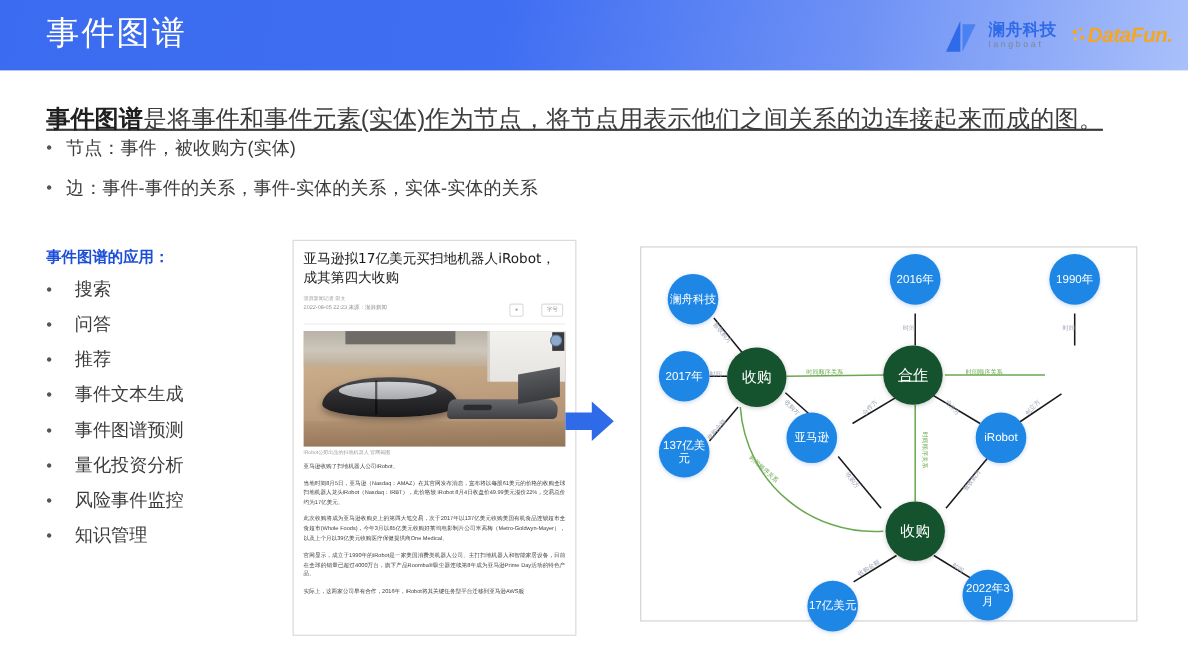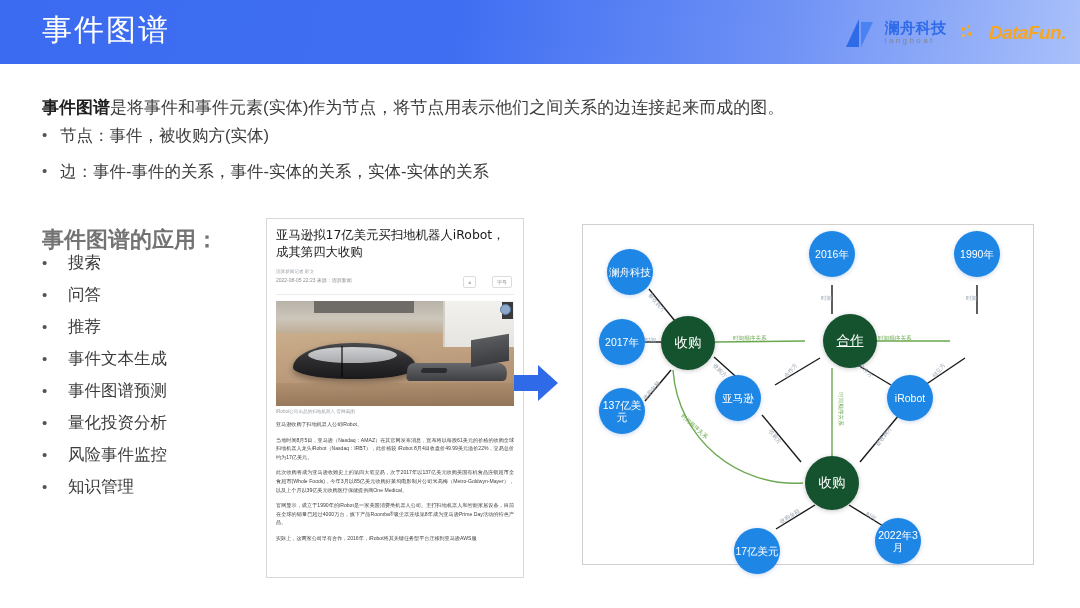--- a/index.html
+++ b/index.html
@@ -33,50 +33,50 @@
     border-left: 13px solid transparent;
     border-bottom: 28px solid #2f6ae8;
   }
   .logo-mark .sail {
     position: absolute; left: 15px; top: 3px; width: 0; height: 0;
     border-right: 12px solid transparent;
     border-top: 25px solid #4a82f2;
   }
   .logo-text-cn { font-size: 15px; font-weight: bold; color: #2f6ae8; line-height: 15px; letter-spacing: .5px; }
   .logo-text-en { font-size: 8px; color: #7b8794; letter-spacing: 2.4px; line-height: 11px; }
-  .logo-datafun { display: flex; align-items: center; gap: 16px; }
+  .logo-datafun { display: flex; align-items: center; gap: 2px; }
   .df-dots { position: relative; width: 12px; height: 16px; }
   .df-dots i {
     position: absolute; background: #f5a623; border-radius: 50%;
   }
   .df-dots i:nth-child(1) { width: 4px; height: 4px; left: 0; top: 2px; }
   .df-dots i:nth-child(2) { width: 3px; height: 3px; left: 6px; top: 0px; }
   .df-dots i:nth-child(3) { width: 3px; height: 3px; left: 1px; top: 9px; background:#f7b731;}
   .df-dots i:nth-child(4) { width: 4px; height: 4px; left: 7px; top: 7px; }
   .df-text { font-size: 19px; font-weight: bold; color: #f5a623; font-style: italic; letter-spacing: -0.5px; }
 
   
   .lead {
     position: absolute; left: 42px; top: 97px; width: 1010px;
-    font-size: 17px; color: #3c3c3c; line-height: 22px;
+    font-size: 22px; color: #3c3c3c; line-height: 22px; text-decoration: underline;
   }
   .lead b { color: #1f1f1f; }
   .bullet-row {
     position: absolute; display: flex; align-items: flex-start;
     font-size: 16.5px; color: #3c3c3c; line-height: 22px;
   }
   .bullet-dot {
     width: 18px; flex: 0 0 18px; color: #555; font-size: 15px; line-height: 22px;
   }
   .b1 { left: 42px; top: 124px; }
   .b2 { left: 42px; top: 160px; }
 
   .apps-title {
     position: absolute; left: 42px; top: 225px;
-    font-size: 22px; font-weight: bold; color: #737373;
+    font-size: 14px; font-weight: bold; color: #1d4ed8;
   }
   .apps-list { position: absolute; left: 42px; top: 252px; width: 200px; }
   .apps-list .item {
     display: flex; align-items: baseline;
     font-size: 16.5px; color: #3c3c3c; height: 32px;
   }
   .apps-list .item .dot { width: 26px; flex: 0 0 26px; font-size: 15px; color: #555; }
 
   
   .arrow { position: absolute; left: 512px; top: 362px; width: 48px; height: 42px; }
@@ -329,21 +329,21 @@
       <line x1="249" y1="143" x2="249" y2="231"></line>
       <path d="M90 145 C 95 215, 155 262, 220 258"></path>
     </g>
   </svg>
 
   <div class="node ent" style="left:24px;  top:24px;">澜舟科技</div>
   <div class="node ent" style="left:16px;  top:94px;">2017年</div>
   <div class="node ent" style="left:16px;  top:163px;">137亿美元</div>
   <div class="node evt" style="left:78px;  top:91px;">收购</div>
   <div class="node ent" style="left:226px; top:6px;">2016年</div>
-  <div class="node evt" style="left:240px; top:89px;text-decoration:underline;">合作</div>
+  <div class="node evt" style="left:220px; top:89px;text-decoration:underline;">合作</div>
   <div class="node ent" style="left:371px; top:6px;">1990年</div>
   <div class="node ent" style="left:132px; top:150px;">亚马逊</div>
   <div class="node ent" style="left:304px; top:150px;">iRobot</div>
   <div class="node evt" style="left:222px; top:231px;">收购</div>
   <div class="node ent" style="left:151px; top:303px;">17亿美元</div>
   <div class="node ent" style="left:292px; top:293px;">2022年3月</div>
 
   <div class="edge-label" style="left:62px;  top:74px;  transform:rotate(50deg);">被收购方</div>
   <div class="edge-label" style="left:62px;  top:112px;">时间</div>
   <div class="edge-label" style="left:58px;  top:162px; transform:rotate(-48deg);">收购金额</div>

